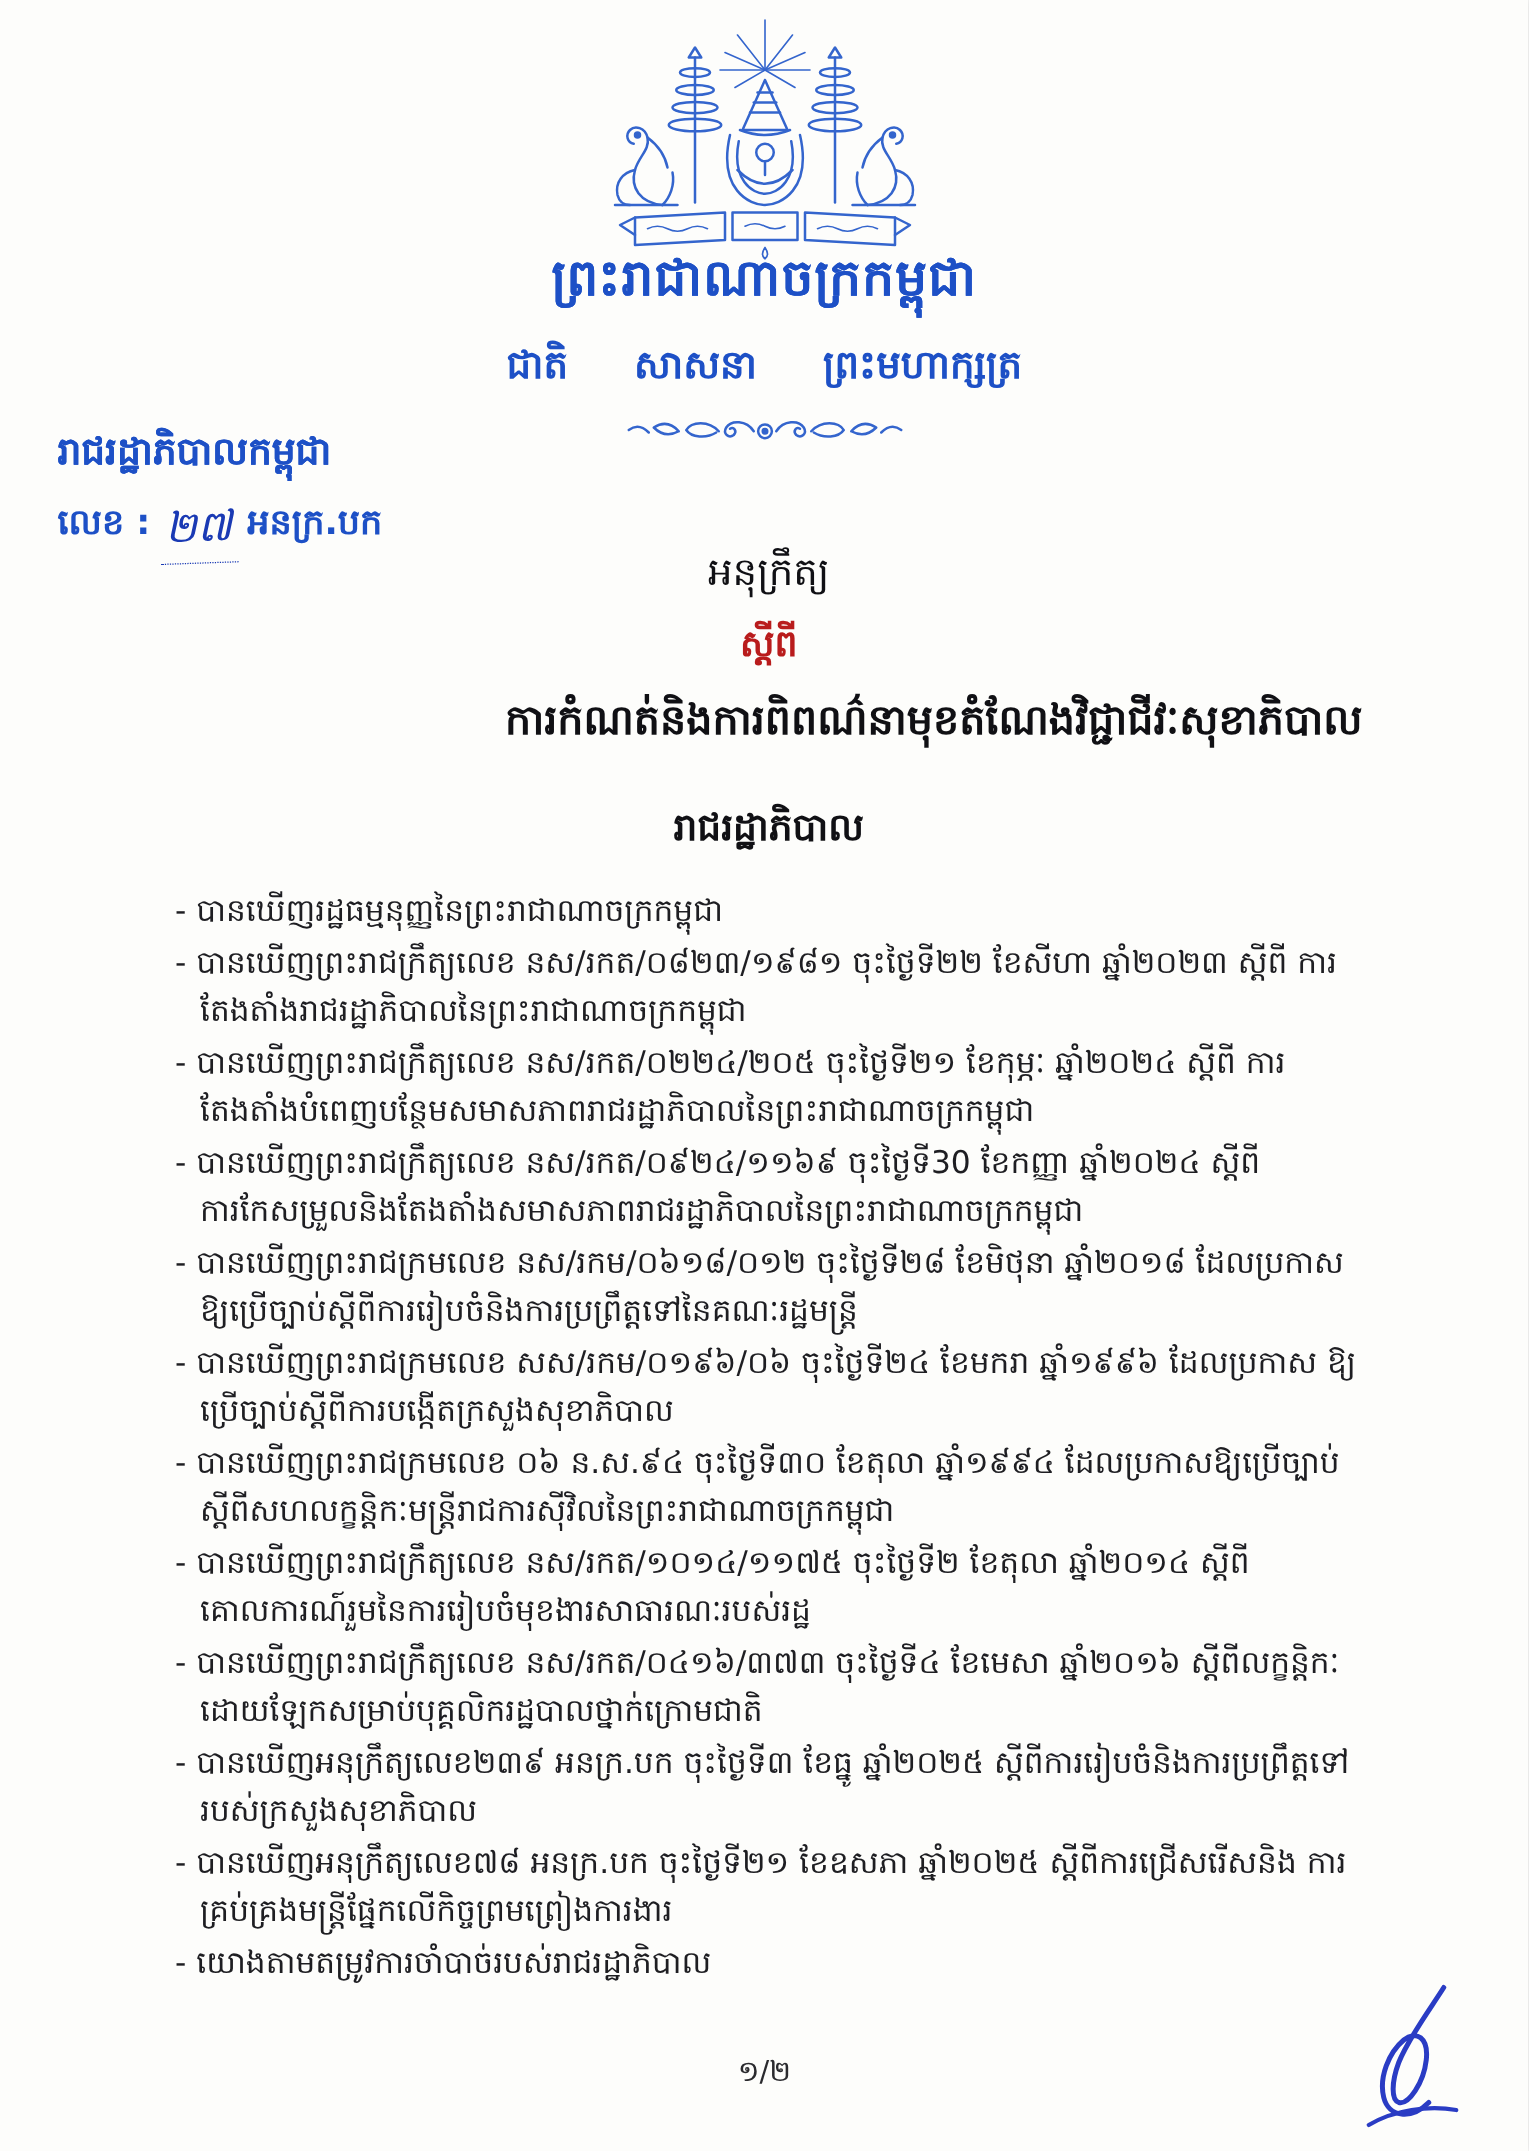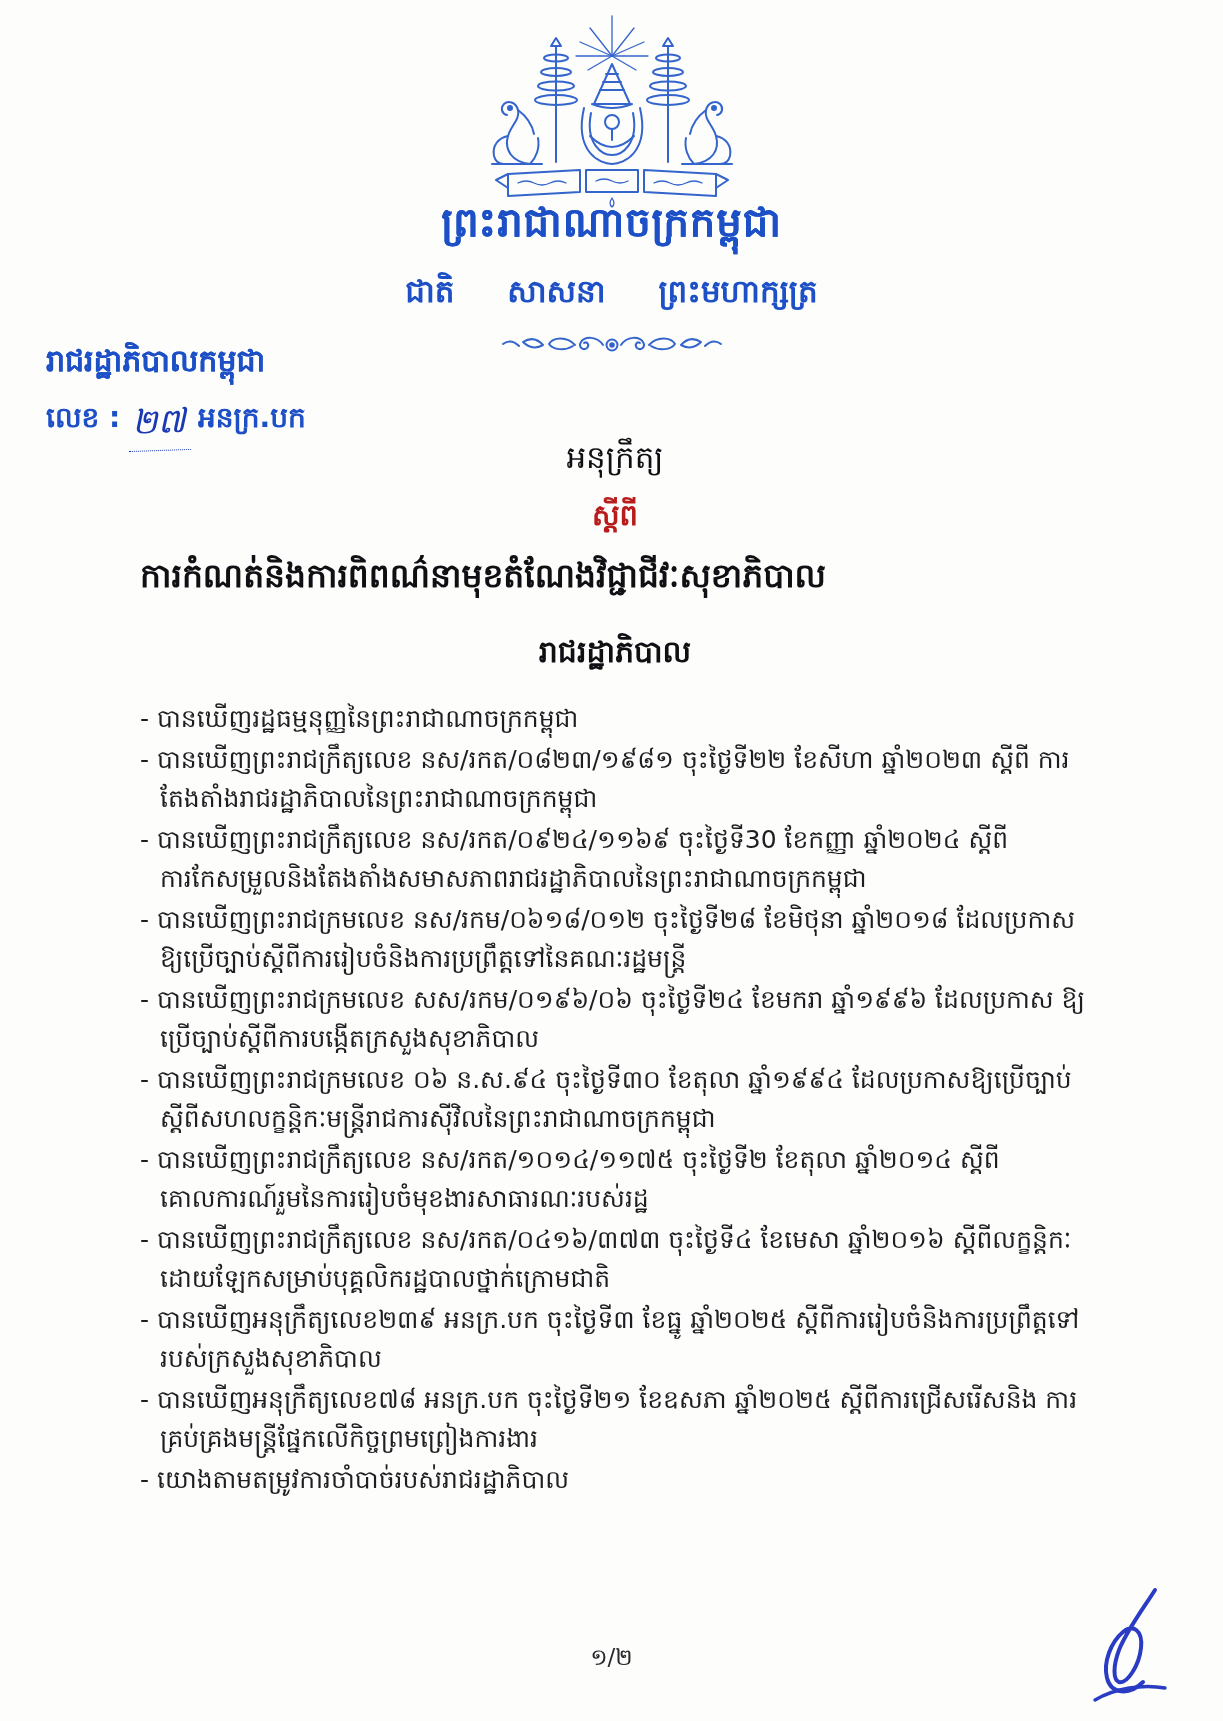--- a/index.html
+++ b/index.html
@@ -67,26 +67,26 @@
   }
   .doc-type {
     text-align:center; font-size:31px; font-weight:normal;
     color:#101014;
   }
   .subject-label {
     text-align:center; font-size:29px; font-weight:bold;
     margin-top:14px; color:#b91c1c;
   }
   .subject {
-    text-align:left; font-size:33px; font-weight:bold;
+    text-align:right; font-size:33px; font-weight:bold;
     margin-top:16px; color:#101014;
   }
   .body-heading {
     text-align:center; font-size:30px; font-weight:bold;
-    margin-top:30px; color:#101014;
+    margin-top:40px; color:#101014;
   }
   .clauses {
     list-style:none;
     margin-top:22px;
     font-size:25px;
     line-height:1.56;
     color:#1e1e22;
   }
   .clauses li {
     padding-left:20px;
@@ -225,20 +225,21 @@
   </aside>
 
   <main class="main">
     <div class="doc-type">អនុក្រឹត្យ</div>
     <div class="subject-label">ស្តីពី</div>
     <div class="subject">ការកំណត់និងការពិពណ៌នាមុខតំណែងវិជ្ជាជីវៈសុខាភិបាល</div>
     <div class="body-heading">រាជរដ្ឋាភិបាល</div>
     <ul class="clauses">
         <li>- បានឃើញរដ្ឋធម្មនុញ្ញនៃព្រះរាជាណាចក្រកម្ពុជា</li>
         <li>- បានឃើញព្រះរាជក្រឹត្យលេខ នស/រកត/០៨២៣/១៩៨១ ចុះថ្ងៃទី២២ ខែសីហា ឆ្នាំ២០២៣ ស្តីពី ការតែងតាំងរាជរដ្ឋាភិបាលនៃព្រះរាជាណាចក្រកម្ពុជា</li>
+        <li>- បានឃើញព្រះរាជក្រឹត្យលេខ នស/រកត/០២២៤/២០៥ ចុះថ្ងៃទី២១ ខែកុម្ភៈ ឆ្នាំ២០២៤ ស្តីពី ការតែងតាំងបំពេញបន្ថែមសមាសភាពរាជរដ្ឋាភិបាលនៃព្រះរាជាណាចក្រកម្ពុជា</li>
         <li>- បានឃើញព្រះរាជក្រឹត្យលេខ នស/រកត/០៩២៤/១១៦៩ ចុះថ្ងៃទី30 ខែកញ្ញា ឆ្នាំ២០២៤ ស្តីពី ការកែសម្រួលនិងតែងតាំងសមាសភាពរាជរដ្ឋាភិបាលនៃព្រះរាជាណាចក្រកម្ពុជា</li>
         <li>- បានឃើញព្រះរាជក្រមលេខ នស/រកម/០៦១៨/០១២ ចុះថ្ងៃទី២៨ ខែមិថុនា ឆ្នាំ២០១៨ ដែលប្រកាស ឱ្យប្រើច្បាប់ស្តីពីការរៀបចំនិងការប្រព្រឹត្តទៅនៃគណៈរដ្ឋមន្ត្រី</li>
         <li>- បានឃើញព្រះរាជក្រមលេខ សស/រកម/០១៩៦/០៦ ចុះថ្ងៃទី២៤ ខែមករា ឆ្នាំ១៩៩៦ ដែលប្រកាស ឱ្យប្រើច្បាប់ស្តីពីការបង្កើតក្រសួងសុខាភិបាល</li>
         <li>- បានឃើញព្រះរាជក្រមលេខ ០៦ ន.ស.៩៤ ចុះថ្ងៃទី៣០ ខែតុលា ឆ្នាំ១៩៩៤ ដែលប្រកាសឱ្យប្រើច្បាប់ ស្តីពីសហលក្ខន្តិកៈមន្ត្រីរាជការស៊ីវិលនៃព្រះរាជាណាចក្រកម្ពុជា</li>
         <li>- បានឃើញព្រះរាជក្រឹត្យលេខ នស/រកត/១០១៤/១១៧៥ ចុះថ្ងៃទី២ ខែតុលា ឆ្នាំ២០១៤ ស្តីពី គោលការណ៍រួមនៃការរៀបចំមុខងារសាធារណៈរបស់រដ្ឋ</li>
         <li>- បានឃើញព្រះរាជក្រឹត្យលេខ នស/រកត/០៤១៦/៣៧៣ ចុះថ្ងៃទី៤ ខែមេសា ឆ្នាំ២០១៦ ស្តីពីលក្ខន្តិកៈ ដោយឡែកសម្រាប់បុគ្គលិករដ្ឋបាលថ្នាក់ក្រោមជាតិ</li>
         <li>- បានឃើញអនុក្រឹត្យលេខ២៣៩ អនក្រ.បក ចុះថ្ងៃទី៣ ខែធ្នូ ឆ្នាំ២០២៥ ស្តីពីការរៀបចំនិងការប្រព្រឹត្តទៅ របស់ក្រសួងសុខាភិបាល</li>
         <li>- បានឃើញអនុក្រឹត្យលេខ៧៨ អនក្រ.បក ចុះថ្ងៃទី២១ ខែឧសភា ឆ្នាំ២០២៥ ស្តីពីការជ្រើសរើសនិង ការគ្រប់គ្រងមន្ត្រីផ្នែកលើកិច្ចព្រមព្រៀងការងារ</li>
         <li>- យោងតាមតម្រូវការចាំបាច់របស់រាជរដ្ឋាភិបាល</li>
       </ul>

